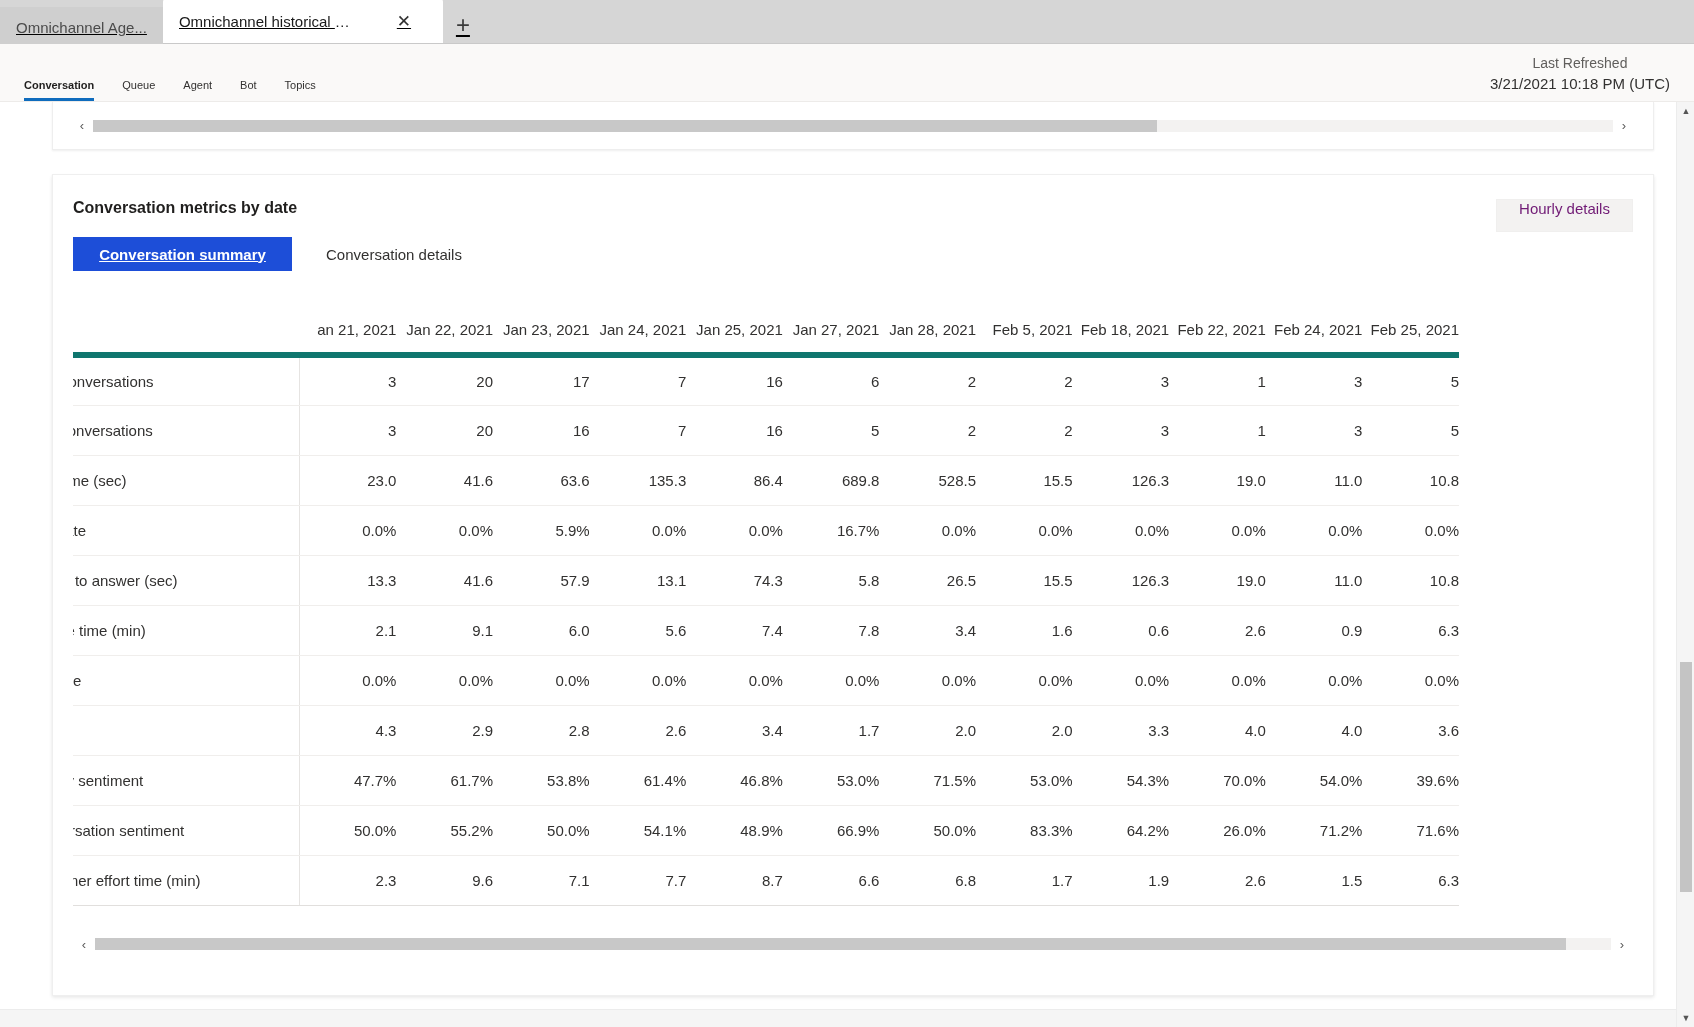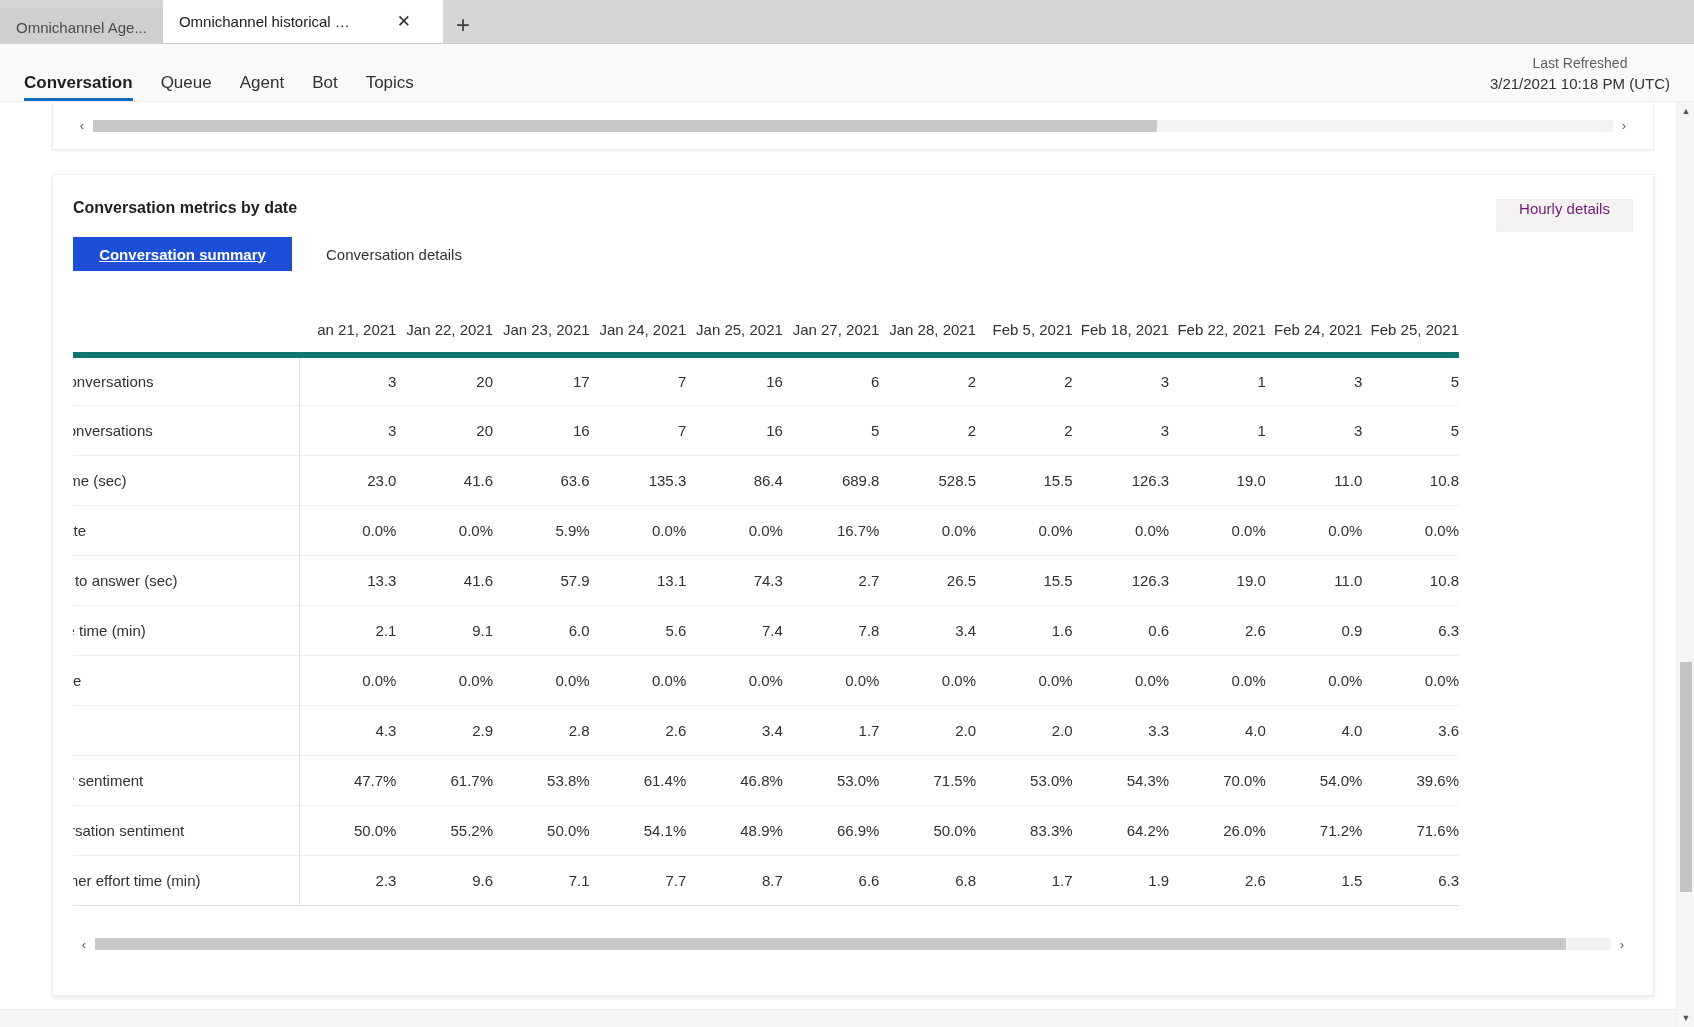--- a/index.html
+++ b/index.html
@@ -14,20 +14,21 @@
 
   
   .browser-top {
     height: 44px;
     background: #d6d6d6;
     display: flex;
     align-items: flex-end;
     padding-left: 0;
     border-bottom: 1px solid #c9c9c9;
     position: relative;
+    text-decoration: underline;
   }
   .tabstrip { display: flex; align-items: flex-end; height: 44px; }
   .tab {
     height: 40px;
     display: flex;
     align-items: center;
     padding: 0 16px;
     font-size: 15px;
     color: #4a4a4a;
     max-width: 280px;
@@ -73,21 +74,21 @@
   }
   .nav-tabs {
     display: flex;
     align-items: flex-end;
     padding-left: 22px;
     height: 100%;
   }
   .nav-tab {
     position: relative;
     padding: 0 14px 10px 14px;
-    font-size: 17px;
+    font-size: 11px;
     color: #323130;
     line-height: 1;
   }
   .nav-tab:first-child { padding-left: 2px; }
   .nav-tab.selected { font-weight: 600; color: #201f1e; }
   .nav-tab.selected::after {
     content: "";
     position: absolute;
     left: 2px; right: 14px; bottom: 0;
     height: 3px;
@@ -439,21 +440,21 @@
                 <td class="num">0.0%</td>
                 <td class="num">0.0%</td>
               </tr>
               <tr>
                 <td class="rowlabel">Avg. speed to answer (sec)</td>
                 <td class="num">13.3</td>
                 <td class="num">41.6</td>
                 <td class="num">57.9</td>
                 <td class="num">13.1</td>
                 <td class="num">74.3</td>
-                <td class="num">2.7</td>
+                <td class="num">5.8</td>
                 <td class="num">26.5</td>
                 <td class="num">15.5</td>
                 <td class="num">126.3</td>
                 <td class="num">19.0</td>
                 <td class="num">11.0</td>
                 <td class="num">10.8</td>
               </tr>
               <tr>
                 <td class="rowlabel">Avg. handle time (min)</td>
                 <td class="num">2.1</td>

